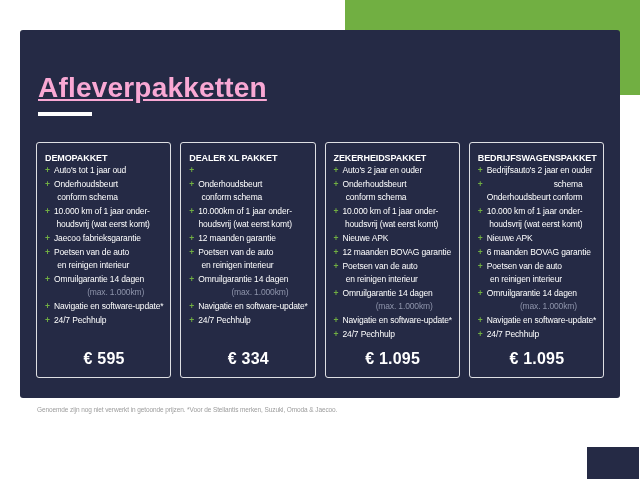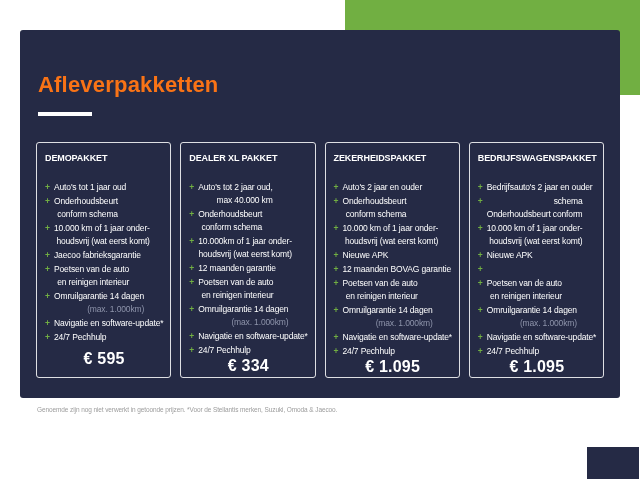--- a/index.html
+++ b/index.html
@@ -15,39 +15,39 @@
   .navy-corner{
     position:absolute;left:587px;top:447px;width:52px;height:32px;
     background:var(--navy,#252a45);
   }
   .panel{
     position:absolute;left:20px;top:30px;width:600px;height:368px;
     background:var(--navy,#252a45);border-radius:3px;color:#fff;
   }
   .page-title{
     position:absolute;left:18px;top:42px;
-    font-size:22px;font-weight:bold;letter-spacing:.2px;color:#f97316;
+    font-size:28px;font-weight:bold;letter-spacing:.2px;color:#f9a8d4;text-decoration:underline;
   }
   .title-bar{
     position:absolute;left:18px;top:82px;width:54px;height:4px;background:#fff;
   }
   .cards{
     position:absolute;left:16px;top:112px;width:568px;height:236px;
     display:flex;gap:9px;
   }
   .card{
     flex:1 1 0;min-width:0;
     border:1px solid rgba(255,255,255,.85);border-radius:3px;
     padding:10px 7px 9px 8px;
     display:flex;flex-direction:column;
     box-sizing:border-box;
   }
   .card-title{
     font-size:9px;font-weight:bold;letter-spacing:-0.1px;
-    white-space:nowrap;margin-bottom:18px;color:#fff;
+    white-space:nowrap;margin-bottom:1px;color:#fff;
   }
   .feature-list{display:flex;flex-direction:column;gap:1px;}
   .item{display:flex;}
   .plus{
     flex:0 0 9px;width:9px;color:var(--green,#71af42);
     font-size:8.5px;line-height:13px;font-weight:bold;
   }
   .lines{min-width:0;}
   .ln{
     font-size:8.5px;line-height:13px;letter-spacing:-0.15px;
@@ -130,24 +130,20 @@
           </div>
         </div>
     <div class="price">€ 595</div>
   </div>
 
   <div class="card">
     <div class="card-title">DEALER XL PAKKET</div>
     <div class="feature-list">
           <div class="item">
             <span class="plus">+</span>
-            <div class="lines">
-              <div class="ln">Auto's tot 2 jaar oud,</div>
-              <div class="ln">max 40.000 km</div>
-            </div>
           </div>
           <div class="item">
             <span class="plus">+</span>
             <div class="lines">
               <div class="ln">Onderhoudsbeurt</div>
               <div class="ln">conform schema</div>
             </div>
           </div>
           <div class="item">
             <span class="plus">+</span>
@@ -281,20 +277,23 @@
             </div>
           </div>
           <div class="item">
             <span class="plus">+</span>
             <div class="lines">
               <div class="ln">Nieuwe APK</div>
             </div>
           </div>
           <div class="item">
             <span class="plus">+</span>
+            <div class="lines">
+              <div class="ln">6 maanden BOVAG garantie</div>
+            </div>
           </div>
           <div class="item">
             <span class="plus">+</span>
             <div class="lines">
               <div class="ln">Poetsen van de auto</div>
               <div class="ln">en reinigen interieur</div>
             </div>
           </div>
           <div class="item">
             <span class="plus">+</span>

